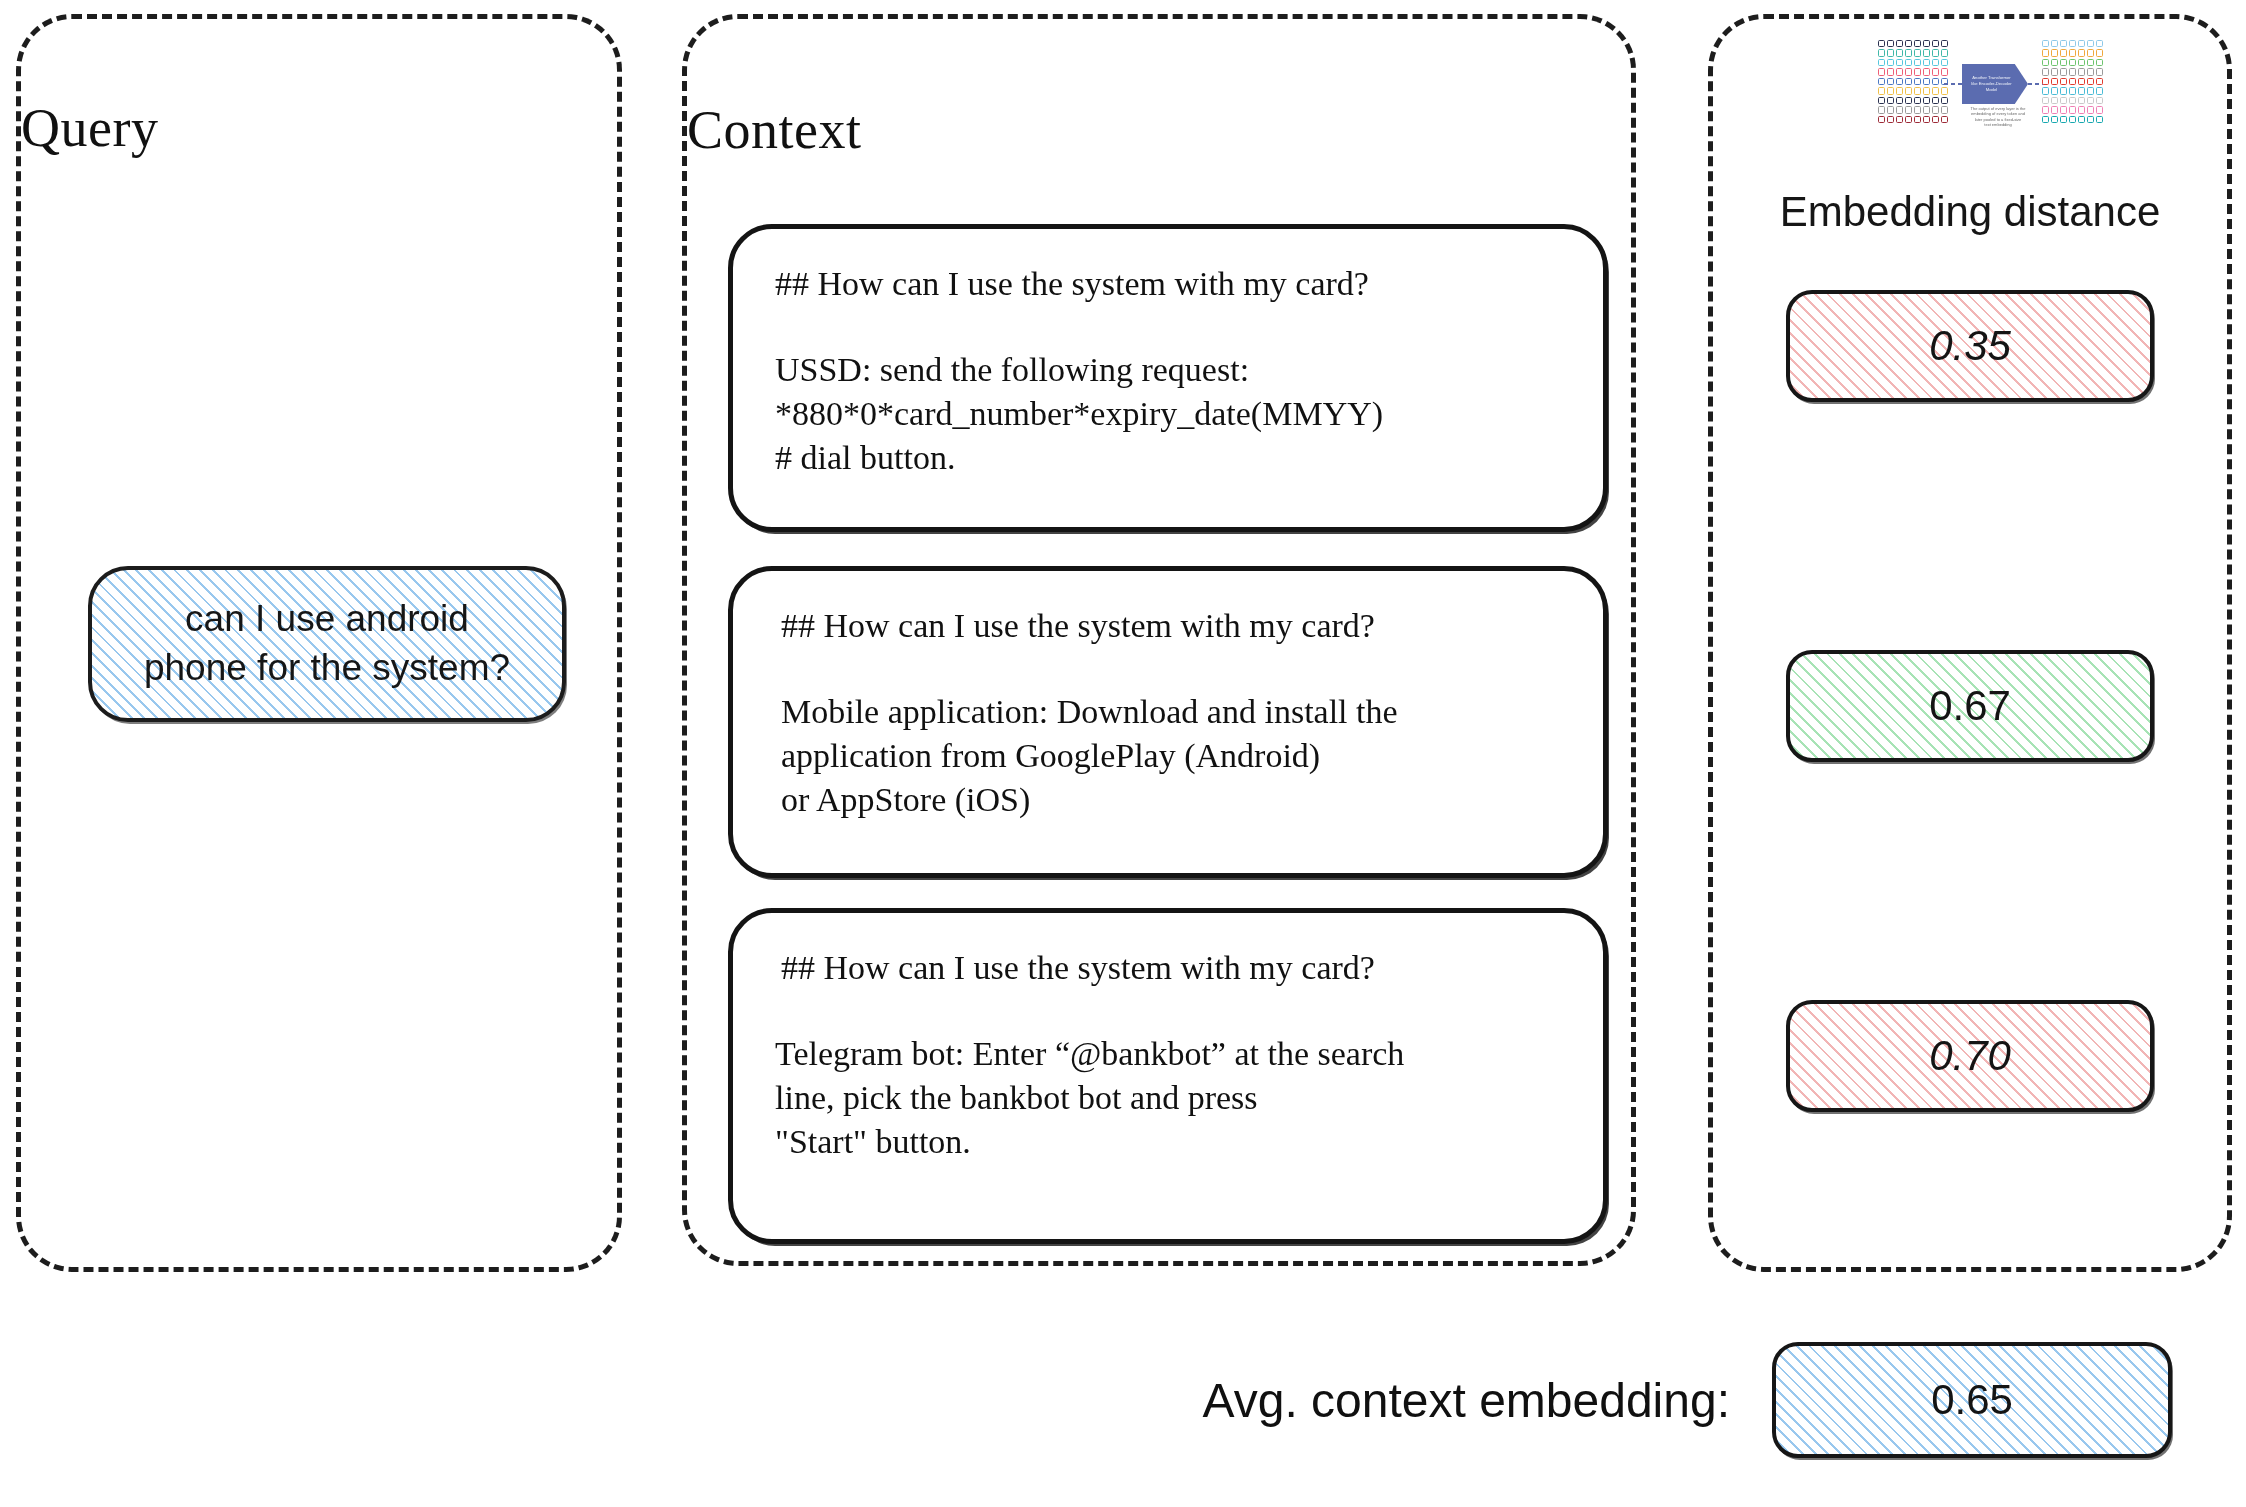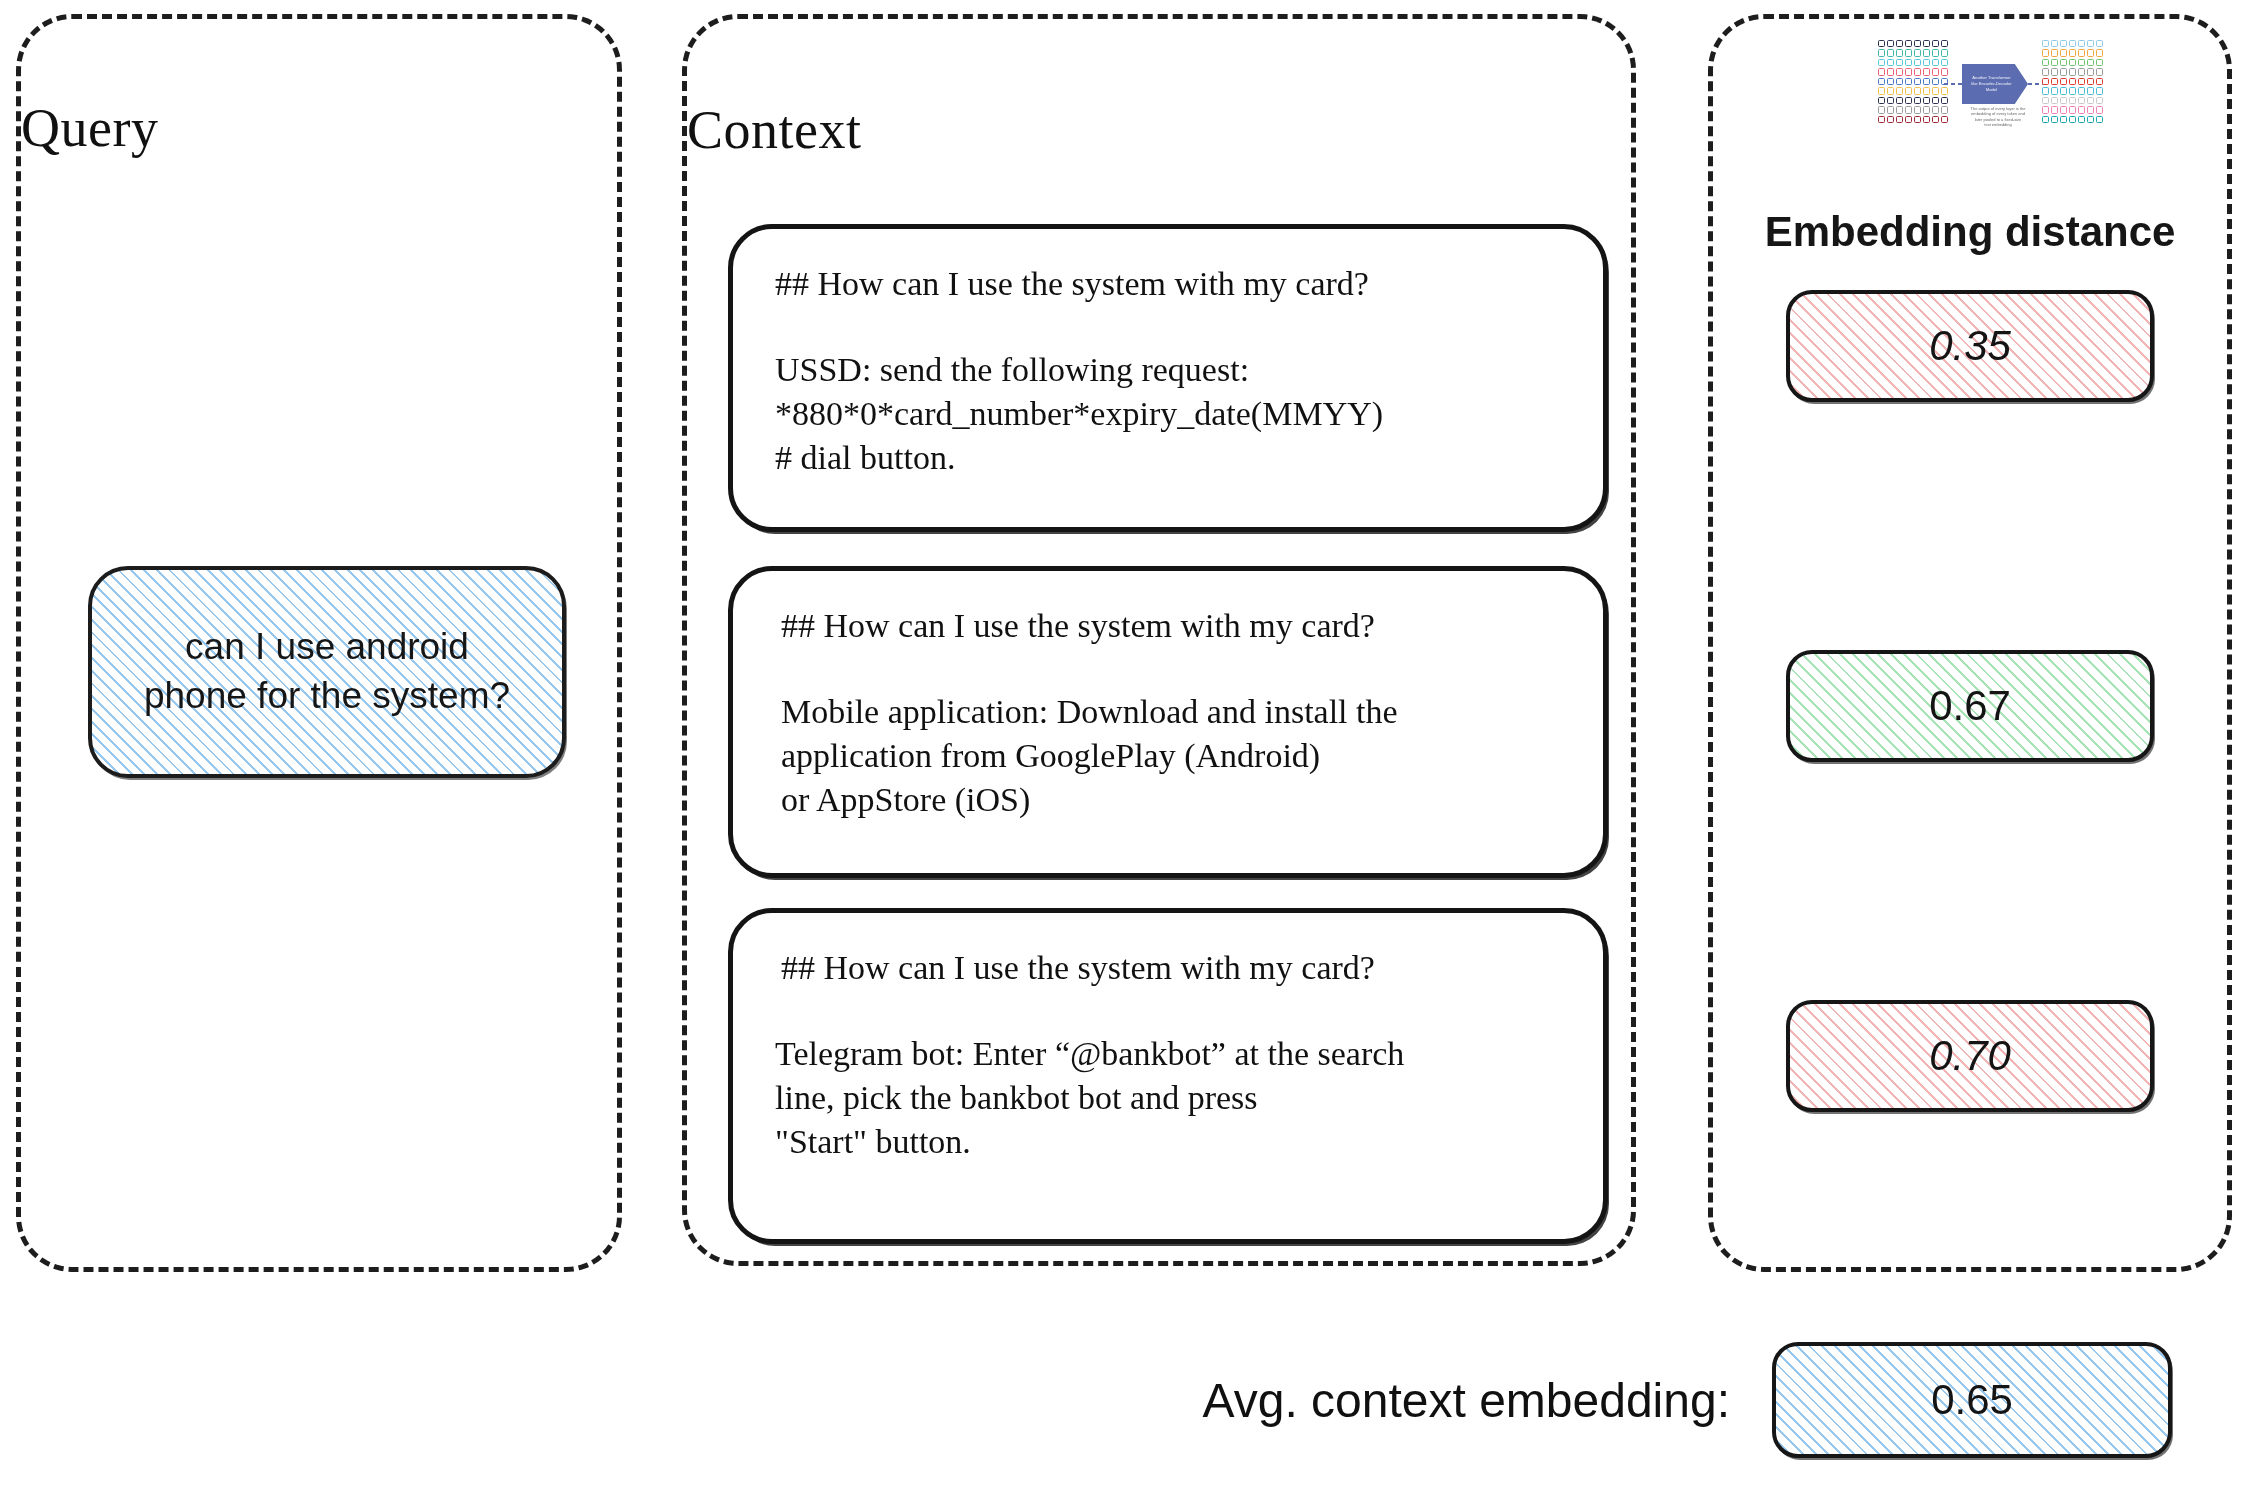--- a/index.html
+++ b/index.html
@@ -70,21 +70,21 @@
         rgba(255,255,255,0) 2px,
         rgba(255,255,255,0) 9px);
   }
 
   
   #query-bubble {
     position: absolute;
     left: 88px;
     top: 566px;
     width: 478px;
-    height: 212px;
+    height: 156px;
     border: 4px solid #1c1c1c;
     border-radius: 40px;
     box-sizing: border-box;
     display: flex;
     align-items: center;
     justify-content: center;
     box-shadow: 2px 3px 0 -1px rgba(20,20,20,0.55);
   }
   #query-bubble .qtext {
     font-family: "Liberation Sans", sans-serif;
@@ -201,27 +201,26 @@
     background: repeating-linear-gradient(to right,
         #5b6cb0 0 4px, rgba(0,0,0,0) 4px 7px);
   }
   #conn-left  { left: 66px;  width: 20px; }
   #conn-right { left: 150px; width: 18px; }
 
   
   #embed-label {
     position: absolute;
     left: 1708px;
-    top: 208px;
+    top: 188px;
     width: 524px;
     text-align: center;
     font-family: "Liberation Sans", sans-serif;
     font-size: 42px;
     color: #161616;
-    font-weight: bold;
   }
 
   
   .score-box {
     position: absolute;
     left: 1786px;
     width: 368px;
     height: 112px;
     border: 4px solid #161616;
     border-radius: 26px;

